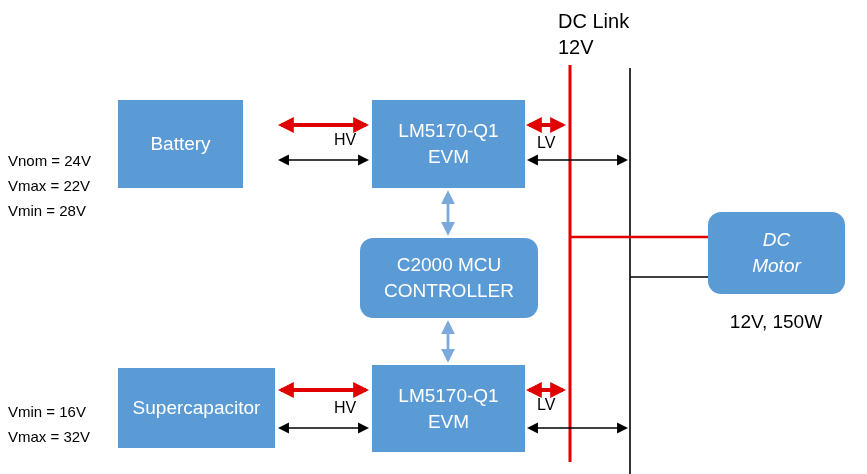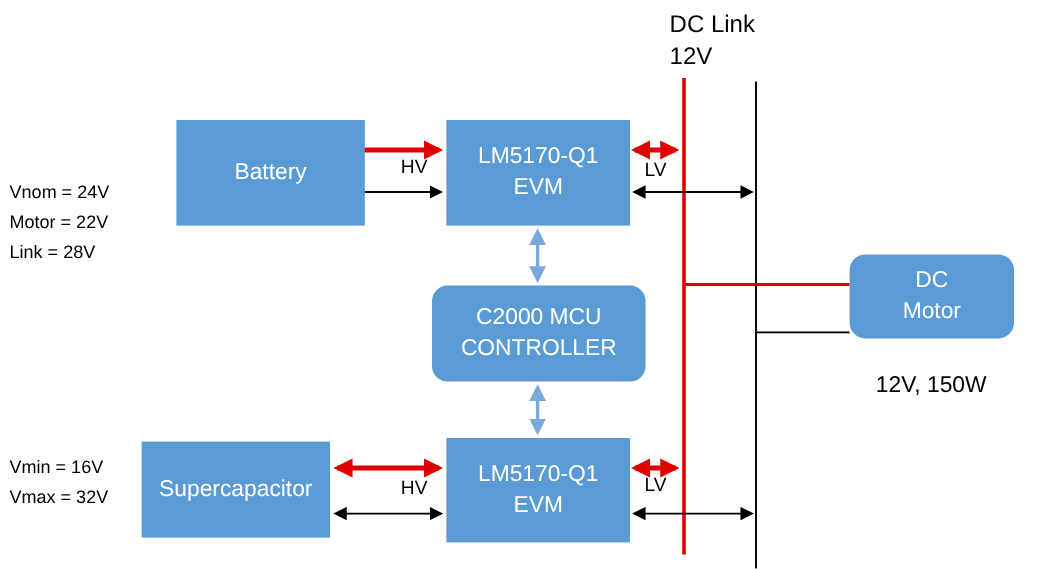--- a/index.html
+++ b/index.html
@@ -28,36 +28,36 @@
     display: flex;
     flex-direction: column;
     align-items: center;
     justify-content: center;
     text-align: center;
     font-size: 19px;
     line-height: 1.35;
   }
   .rounded { border-radius: 13px; }
 
-  .blk-battery   { left: 118px; top: 100px; width: 157px; height: 88px; margin-left: 29px; }
+  .blk-battery   { left: 118px; top: 100px; width: 125px; height: 88px; }
   .blk-evm-top   { left: 372px; top: 100px; width: 153px; height: 88px; }
   .blk-mcu       { left: 360px; top: 238px; width: 178px; height: 80px; }
   .blk-supercap  { left: 118px; top: 368px; width: 157px; height: 80px; }
   .blk-evm-bot   { left: 372px; top: 365px; width: 153px; height: 87px; }
-  .blk-motor     { left: 708px; top: 212px; width: 137px; height: 70px; }
+  .blk-motor     { left: 708px; top: 212px; width: 137px; height: 82px; font-style: italic; }
 
   .specs {
     position: absolute;
     font-size: 15px;
     line-height: 25px;
     color: #000;
     white-space: nowrap;
   }
   .specs-battery { left: 8px; top: 104px; margin-top: 44px; }
-  .specs-supercap { left: 8px; top: 377px; }
+  .specs-supercap { left: 8px; top: 399px; }
 
   .dclink {
     position: absolute;
     left: 558px; top: 8px;
     width: 100px;
     text-align: left;
     font-size: 20px;
     line-height: 26px;
   }
 
@@ -119,22 +119,22 @@
     <line x1="448" y1="323" x2="448" y2="360" stroke="#7CA9DC" stroke-width="2.8" marker-start="url(#arr-blue)" marker-end="url(#arr-blue)"></line>
   </svg>
 
   <div class="dclink">
     <div>DC Link</div>
     <div>12V</div>
   </div>
 
   <div class="specs specs-battery">
     <div>Vnom = 24V</div>
-    <div>Motor = 22V</div>
-    <div>Link = 28V</div>
+    <div>Vmax = 22V</div>
+    <div>Vmin = 28V</div>
   </div>
   <div class="block blk-battery">
     <div>Battery</div>
   </div>
 
   <div class="block blk-evm-top">
     <div>LM5170-Q1</div>
     <div>EVM</div>
   </div>
 

